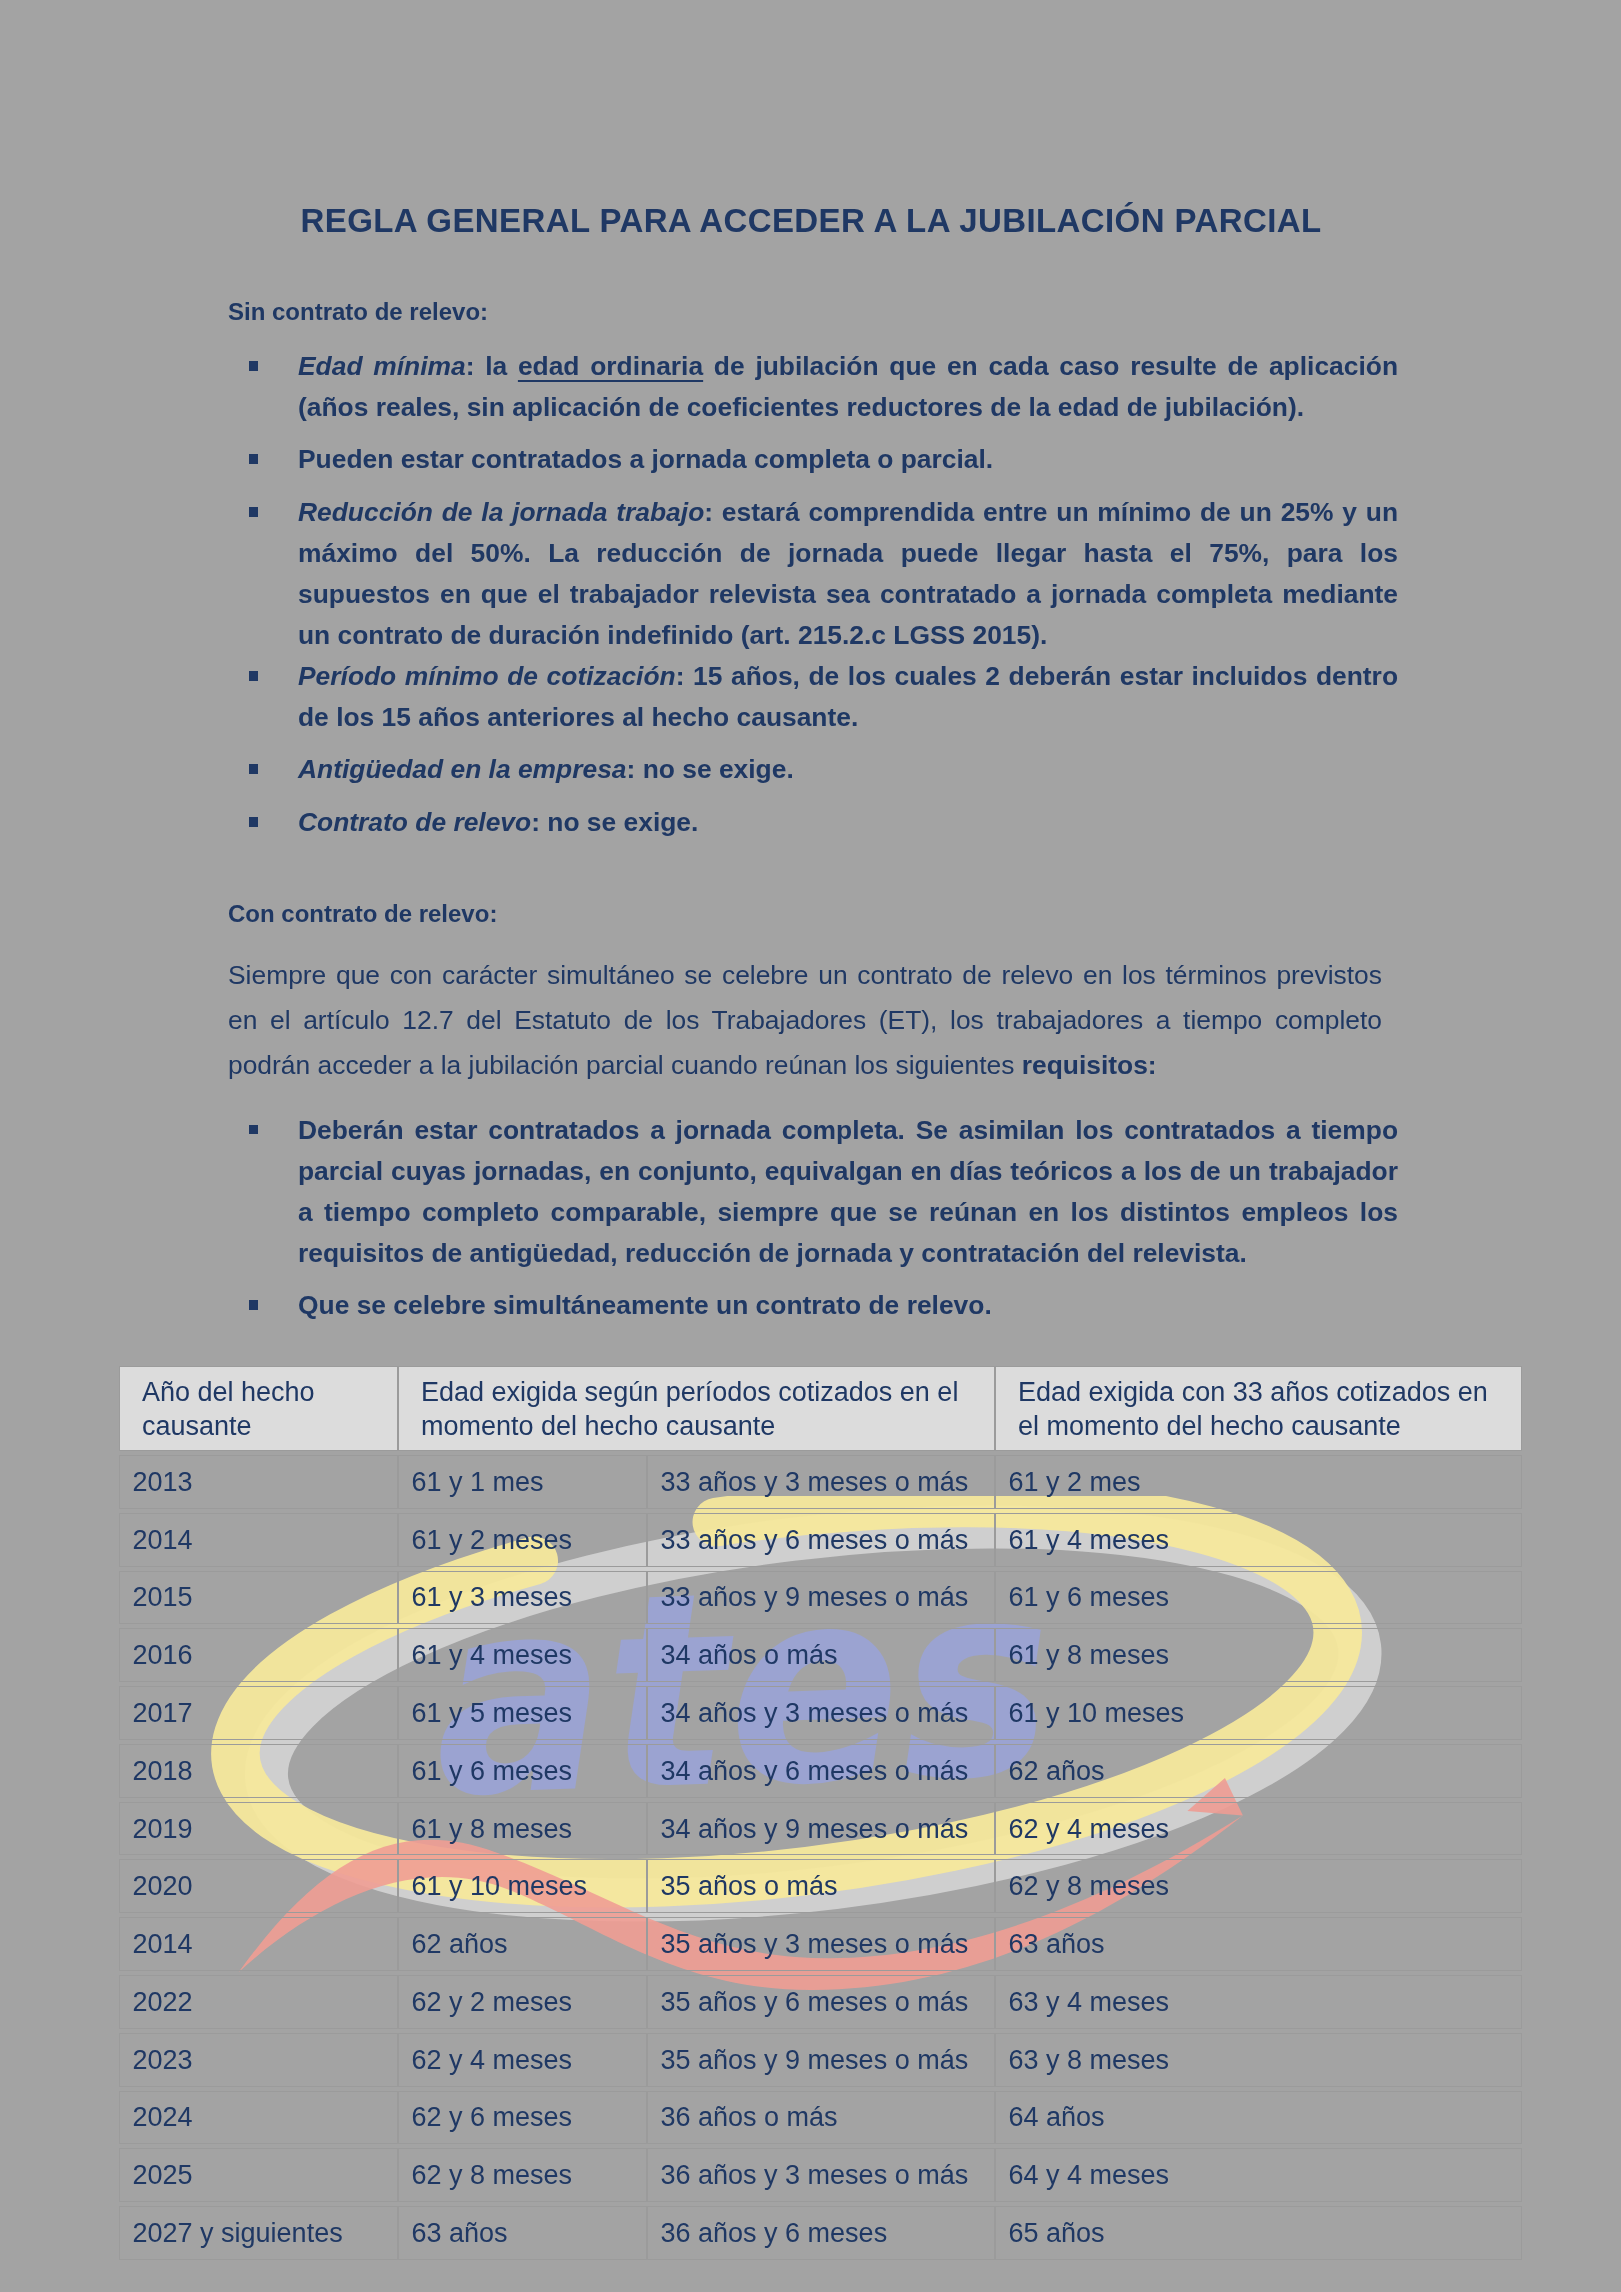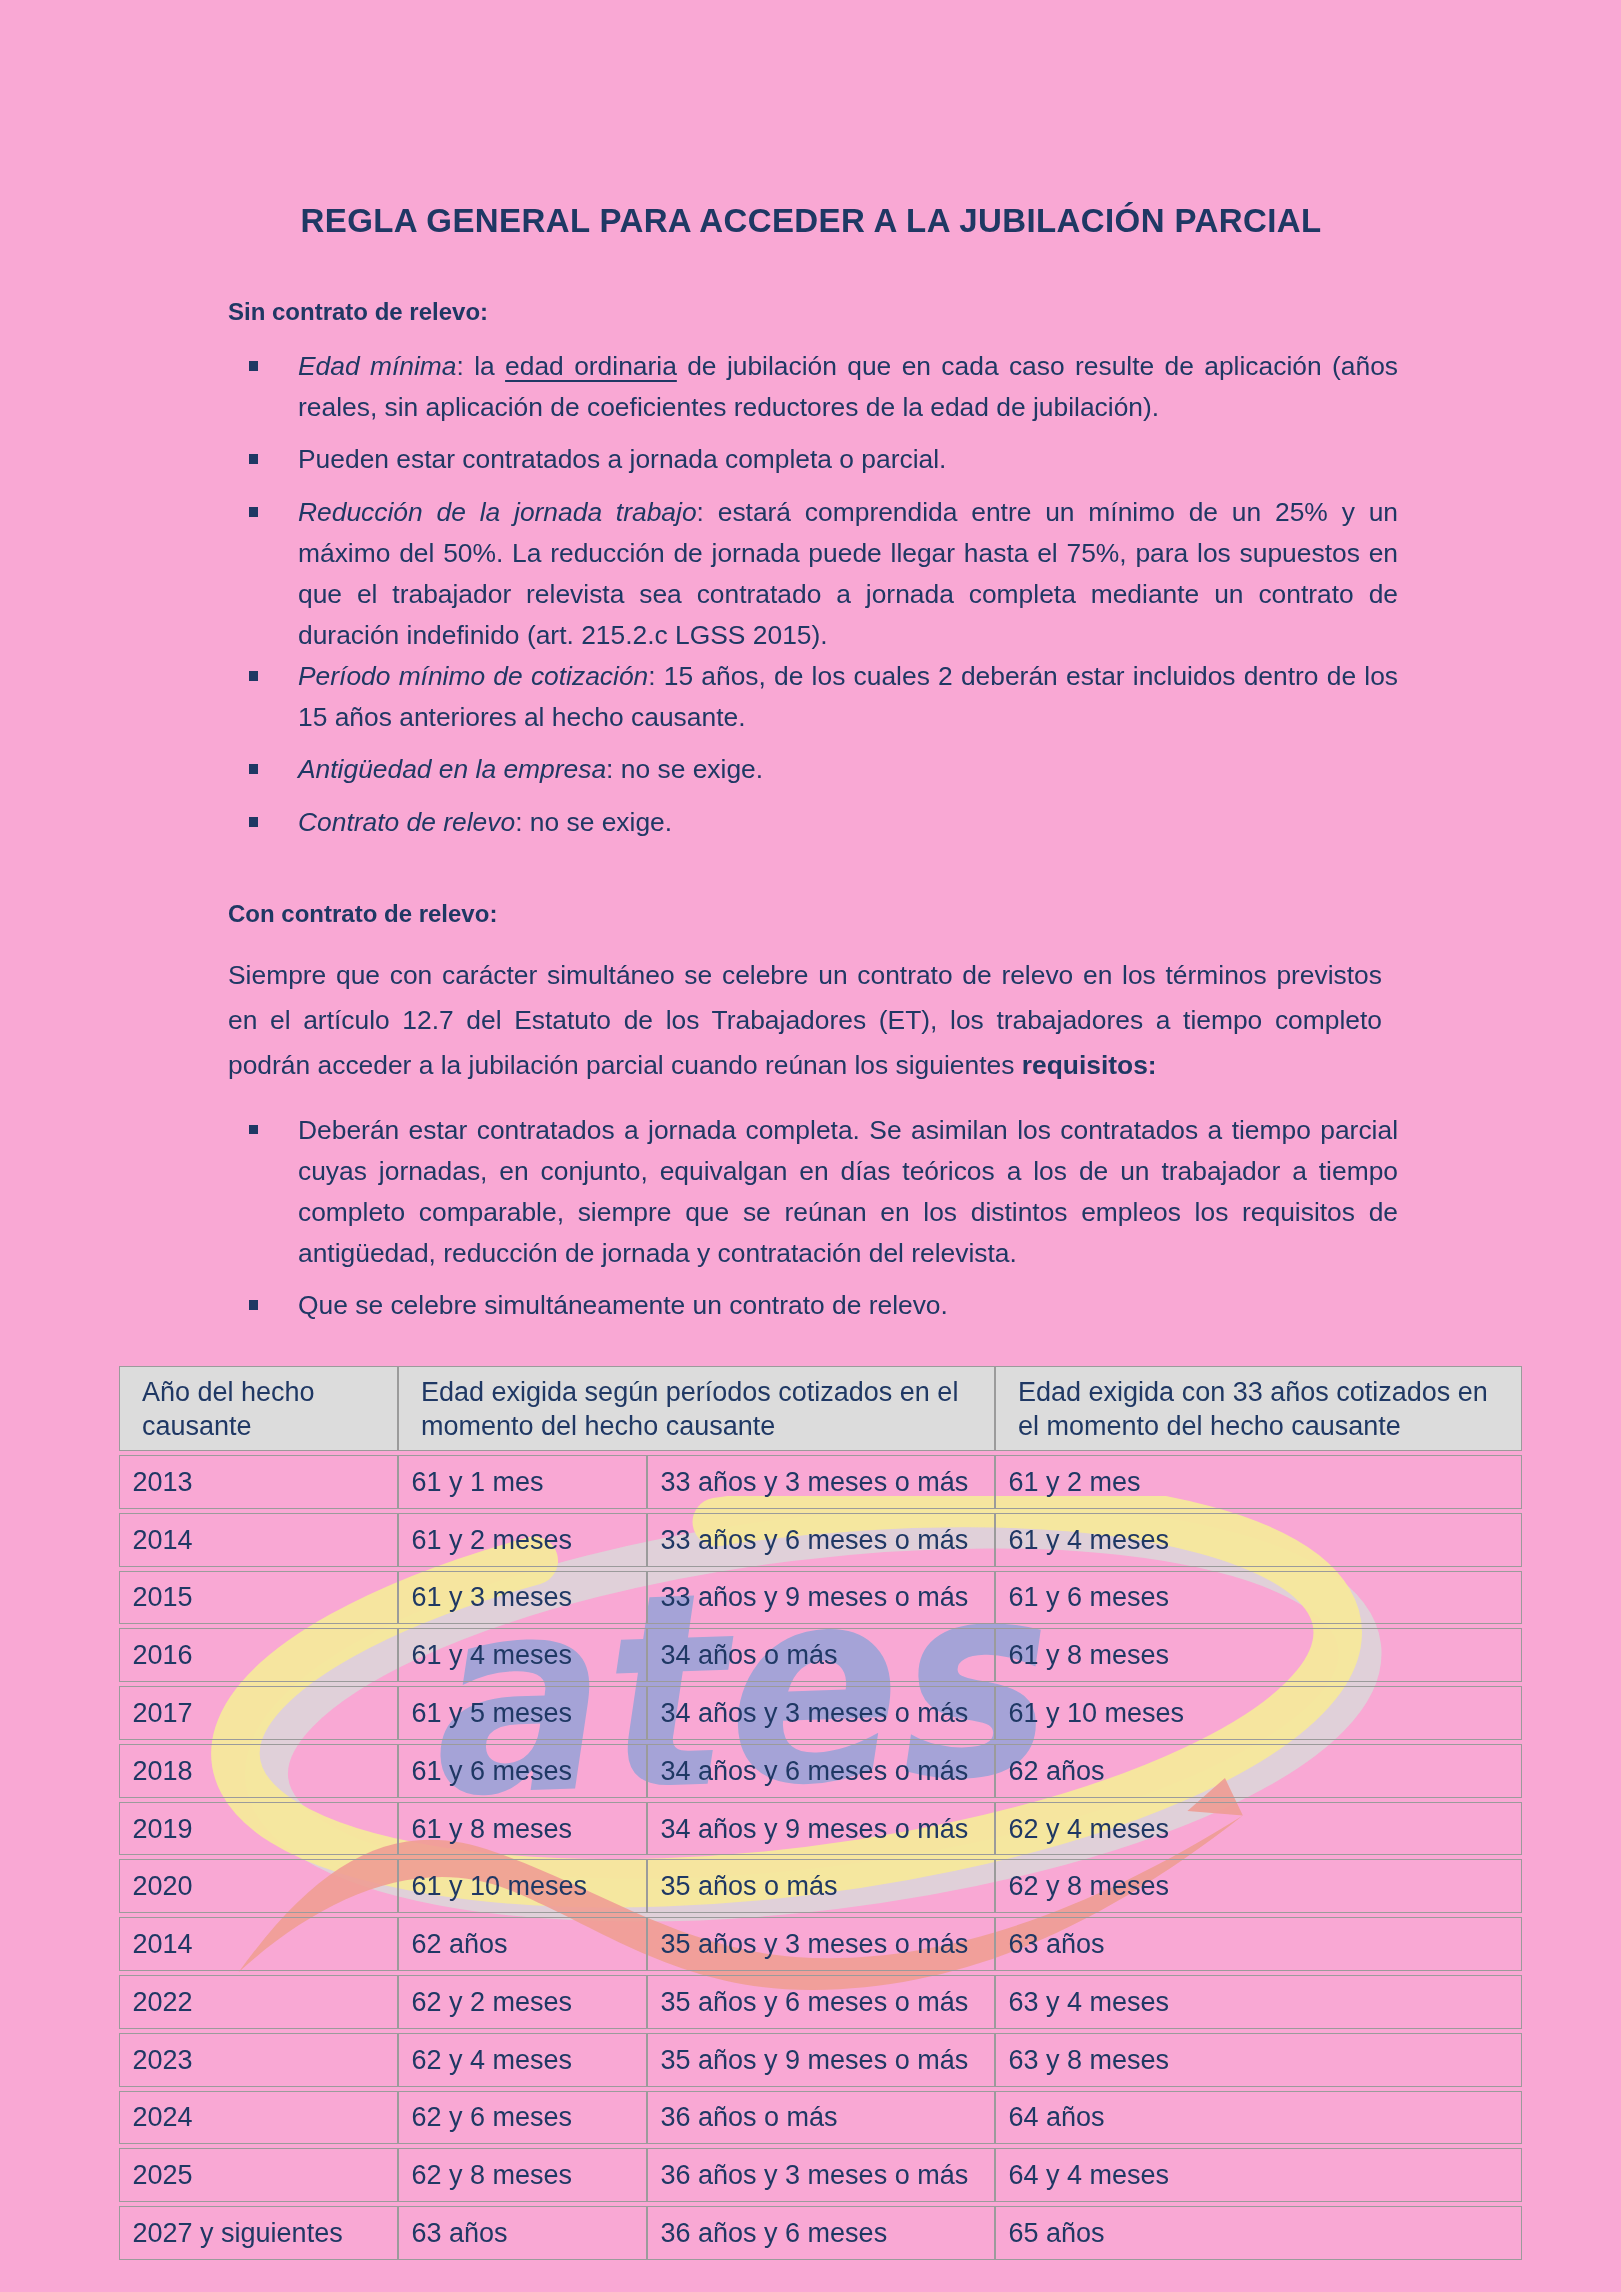--- a/index.html
+++ b/index.html
@@ -1,39 +1,39 @@
 <!DOCTYPE html>
 <html style="font-size:14.3px"><head>
 <meta charset="utf-8">
 <style>
   html, body { margin: 0; padding: 0; background: #ffffff; }
   .page {
     position: relative;
     width: 1622px;
     height: 2293px;
-    background: #f9a8d4;
+    background: #a3a3a3;
     overflow: hidden;
     color: #1f3864;
     font-family: "Liberation Sans", sans-serif;
   }
   .title {
     padding-top: 201px;
     text-align: center;
     font-size: 33px;
     line-height: 40px;
     font-weight: bold;
     letter-spacing: 0.4px;
   }
   .text-block { margin: 0 224px 0 228px; }
   .section-heading {
     font-size: 24px;
     font-weight: bold;
     margin: 57px 0 0 0;
   }
-  .bullets { list-style: none; margin: 19.7px 0 0 0; padding: 0; }
+  .bullets { list-style: none; margin: 19.7px 0 0 0; padding: 0; font-weight: bold; }
   .bullet {
     position: relative;
     padding-left: 70px;
     margin-bottom: 11.6px;
     font-size: 26.4px;
     line-height: 41px;
     text-align: justify;
   }
   .bullet.tight { margin-bottom: 0; }
   .bullet .marker {

